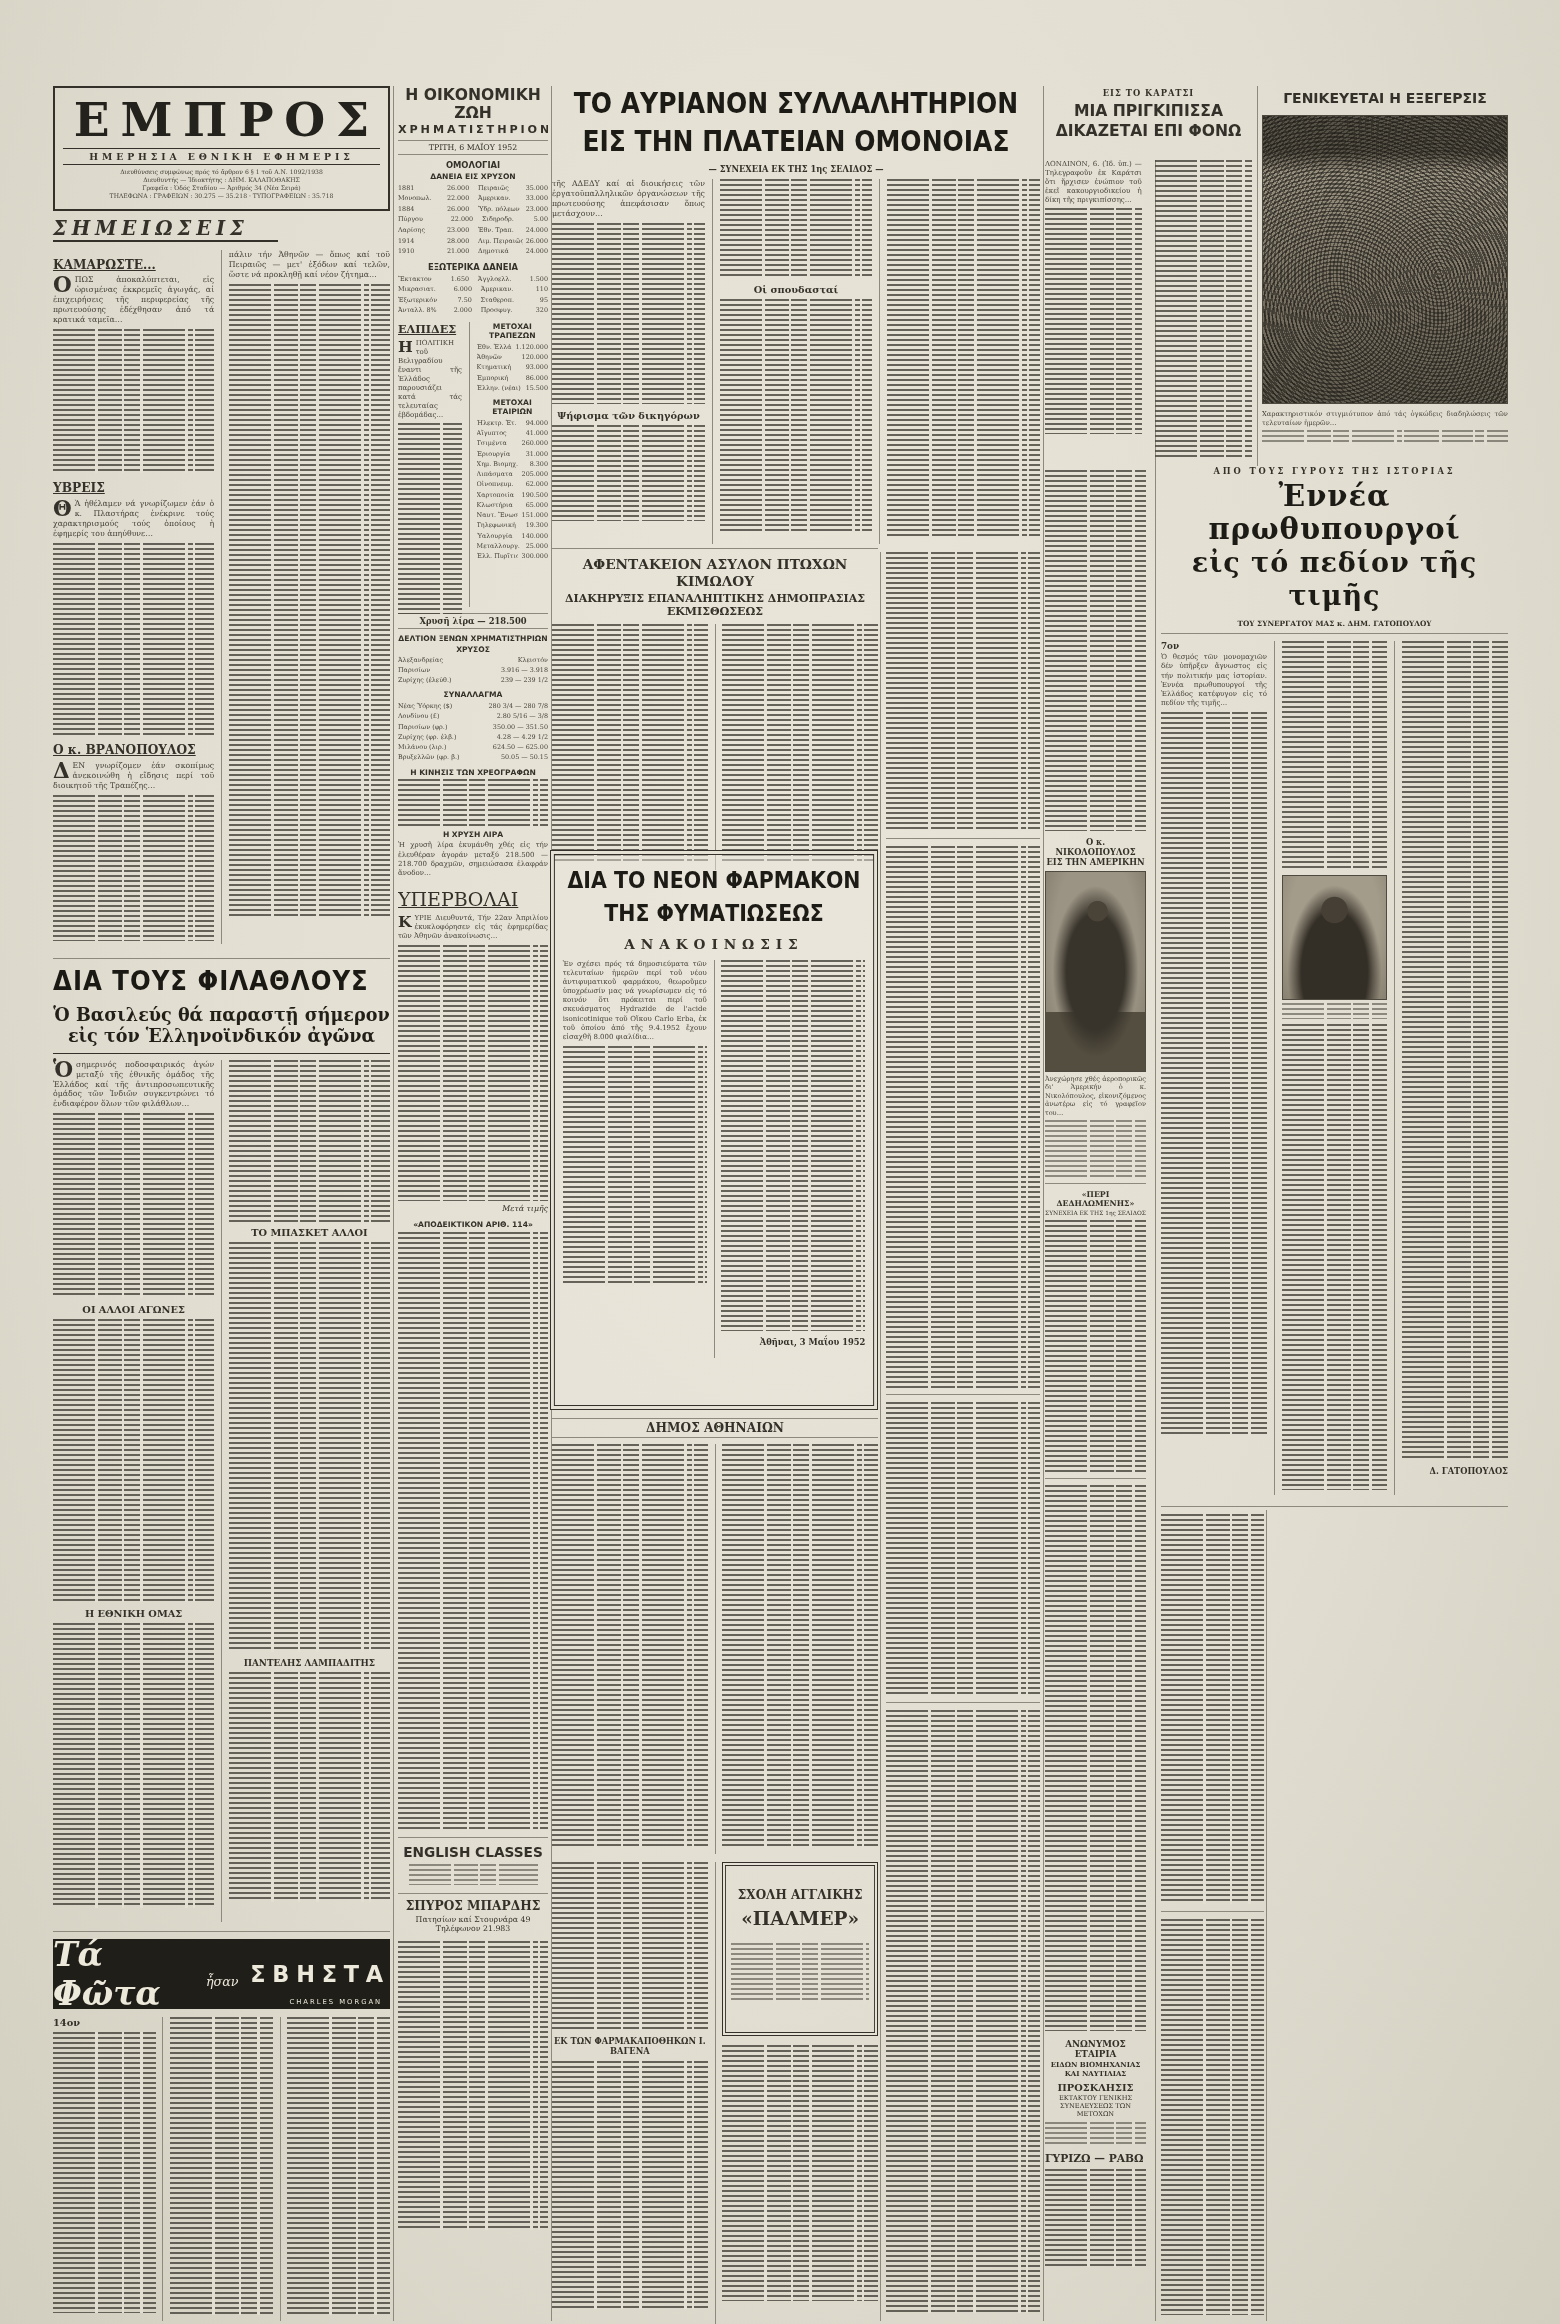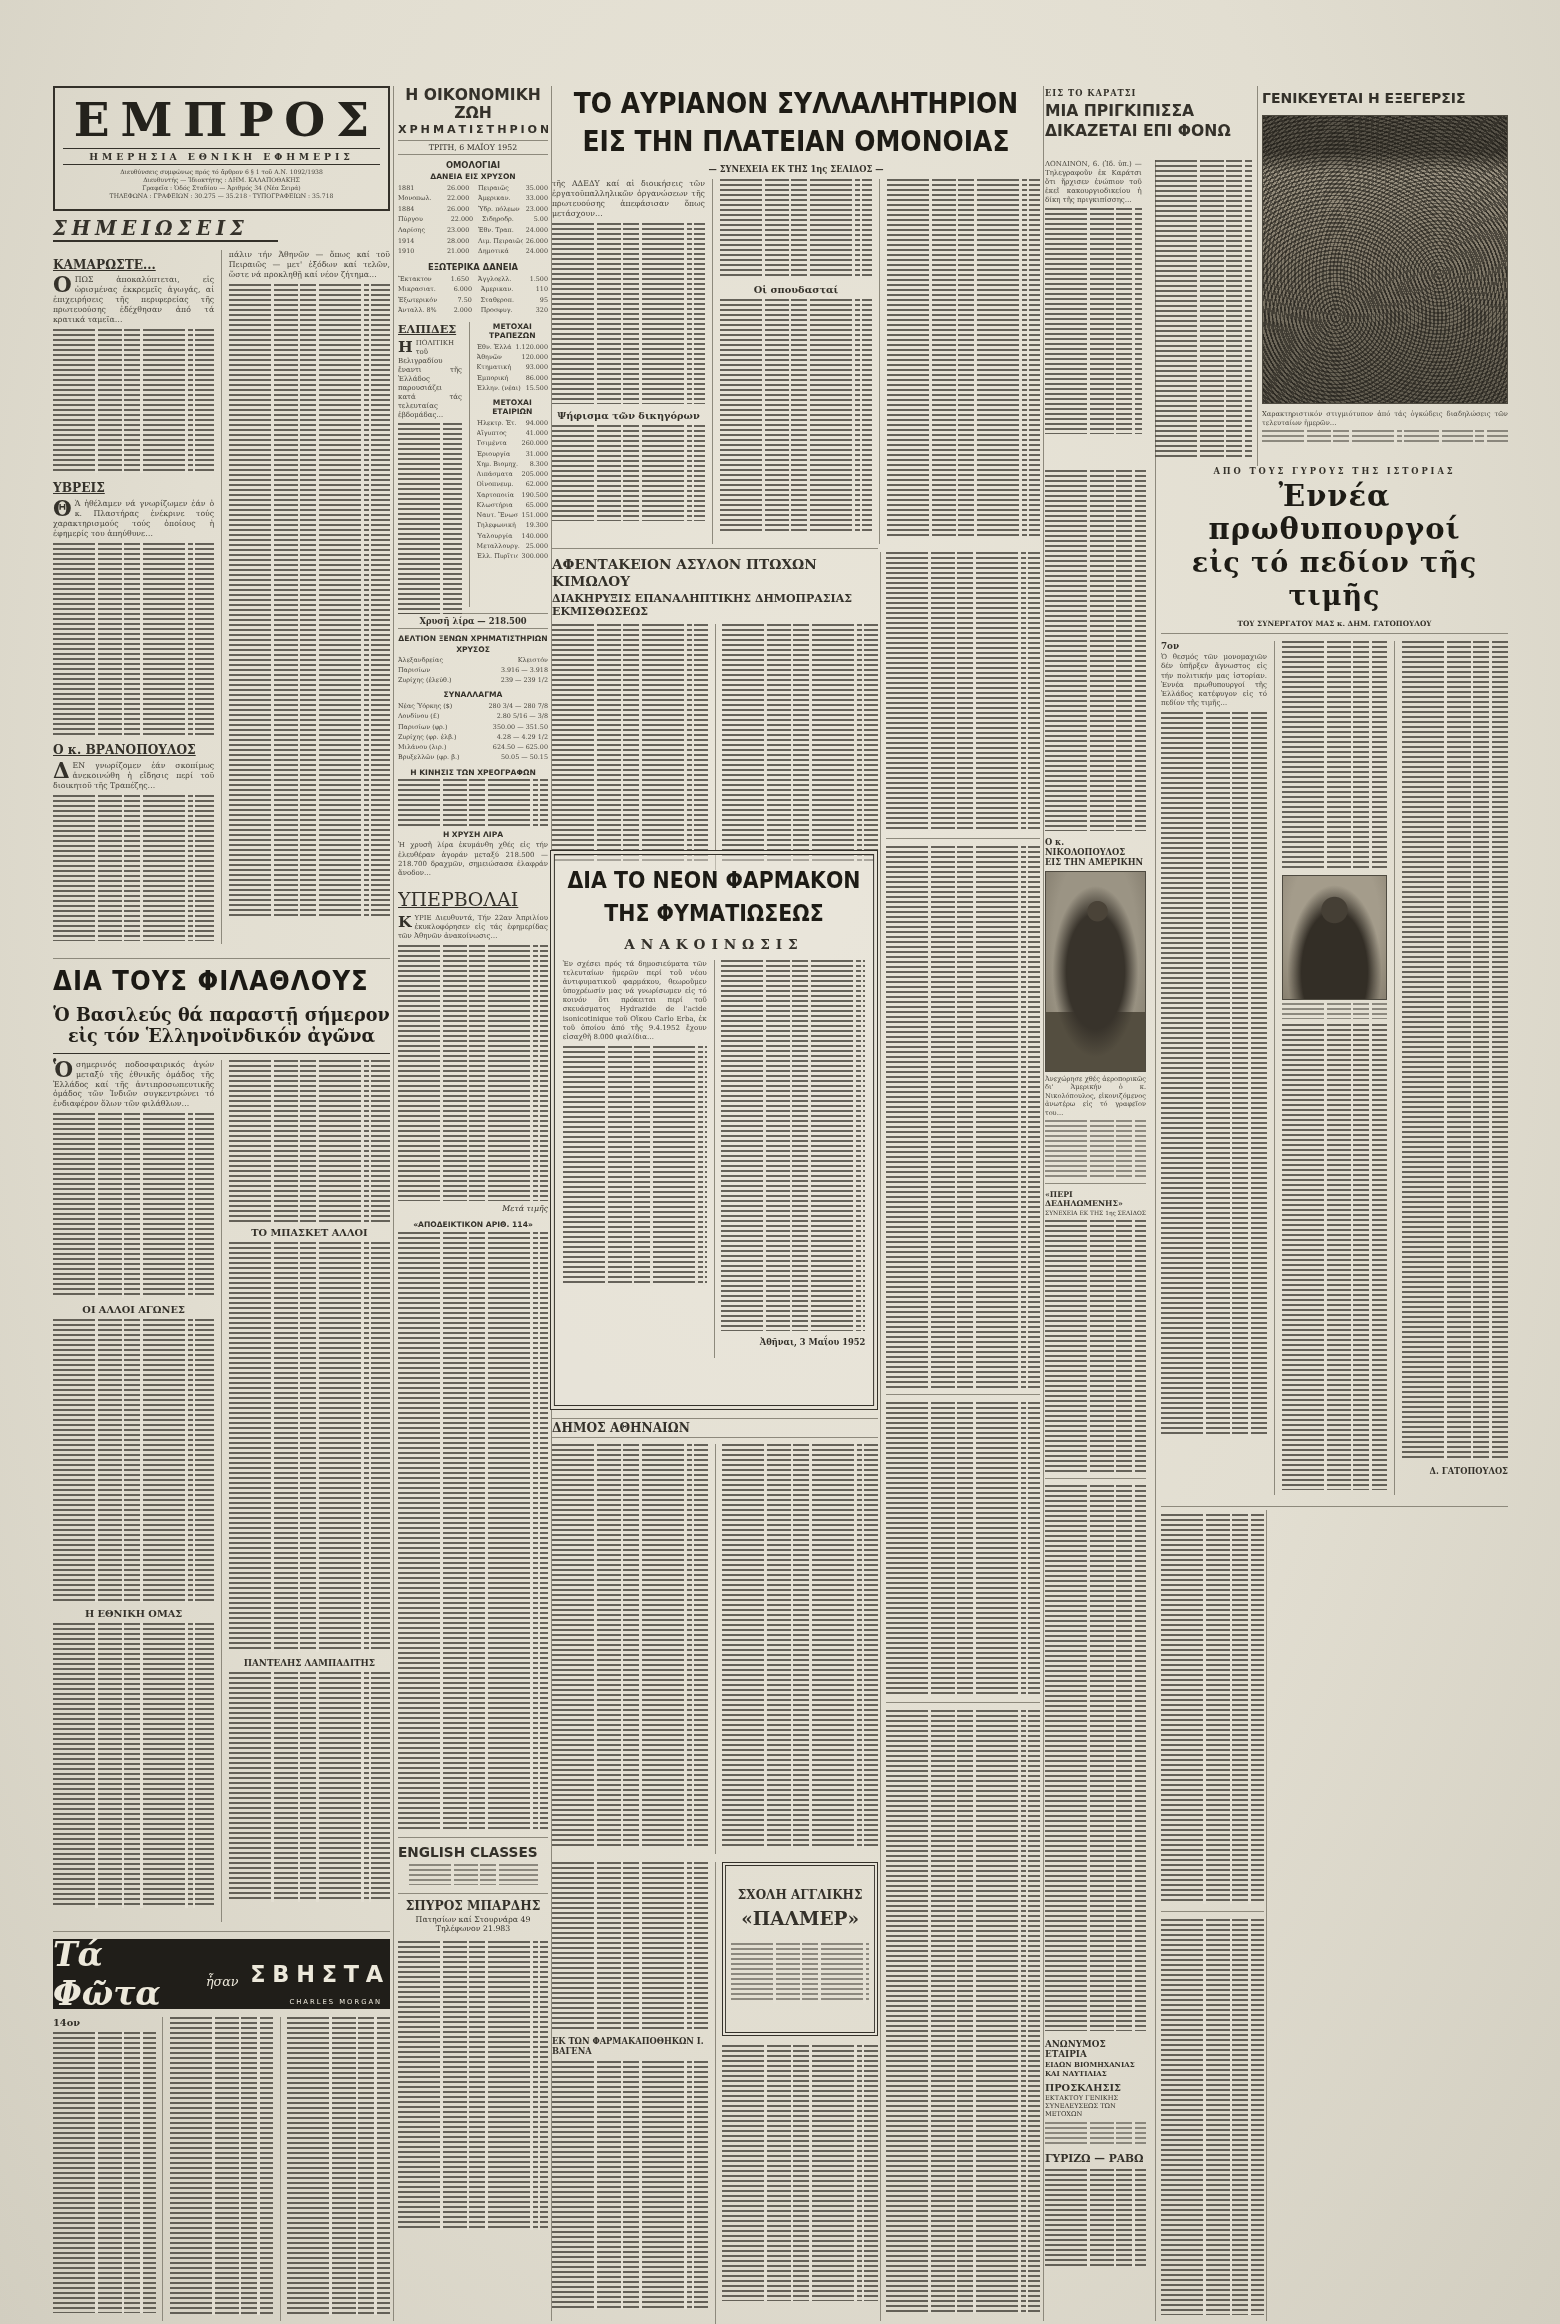--- a/index.html
+++ b/index.html
@@ -26,21 +26,21 @@
   .cols{display:flex;align-items:stretch;}
   .cols>.col{flex:1;padding:0 6.8px;min-width:0;}
   .cols>.col:first-child{padding-left:0;}
   .cols>.col:last-child{padding-right:0;}
   .cols.ruled>.col+.col{border-left:1px solid var(--rule);}
   
   .bt{font-size:7.8px;line-height:1.28;text-align:justify;color:var(--ink2);}
   .bt7{font-size:7px;line-height:1.3;text-align:justify;color:var(--ink2);}
   .dc{float:left;font-weight:bold;font-size:21.5px;line-height:17.6px;margin:1px 2.9px 0 0;color:var(--ink);}
   .sub{font-weight:bold;text-align:center;font-size:9.8px;margin:5.9px 0 3.9px;color:var(--ink);}
-  .ctr{}
+  .ctr{text-align:center;}
   .b{font-weight:bold;}
   .sans{font-family:"DejaVu Sans",sans-serif;}
   
   .masthead{border:2px solid var(--ink);padding:4.9px 7.8px 3.9px;box-sizing:border-box;text-align:center;}
   .mh-title{font-weight:bold;font-size:47px;line-height:53px;letter-spacing:10.7px;padding-left:10.7px;color:#24221c;}
   .mh-sub{font-size:9.3px;letter-spacing:3.9px;border-top:1.5px solid var(--ink);border-bottom:1.5px solid var(--ink);padding:2px 0;margin-top:2px;font-weight:bold;}
   .fineline{font-size:6.1px;line-height:8.2px;text-align:center;color:var(--ink2);}
   
   .notes-h{font-style:italic;font-weight:bold;font-size:19.5px;letter-spacing:4.9px;border-bottom:2px solid var(--ink);display:inline-block;padding-right:29px;margin-bottom:7.8px;}
   .note-t{font-weight:bold;font-size:12.2px;text-decoration:underline;margin:7.8px 0 3.9px;}

